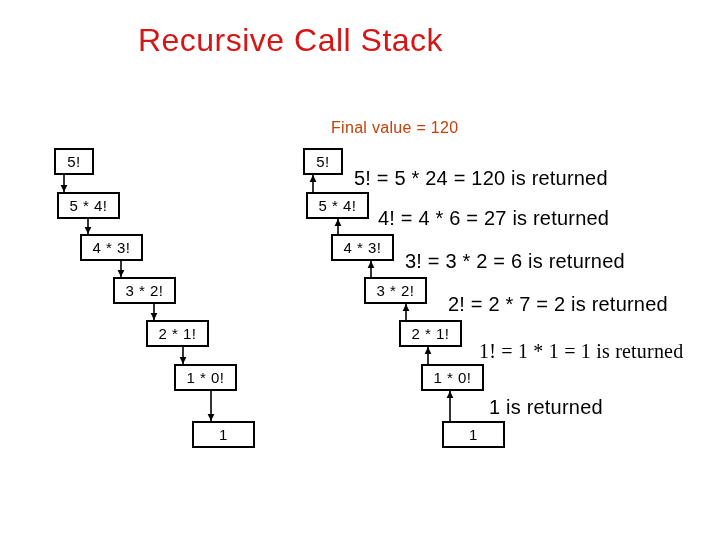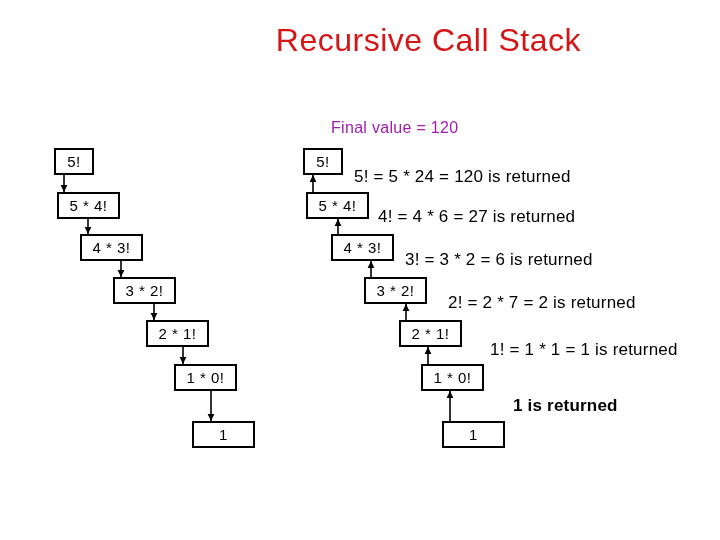--- a/index.html
+++ b/index.html
@@ -13,21 +13,21 @@
     height: 540px;
     background: #ffffff;
     overflow: hidden;
     font-family: "Liberation Sans", sans-serif;
   }
   #slide-title {
     position: absolute;
     left: 0;
     top: 22px;
     width: 581px;
-    text-align: right;
+    text-align: center;
     color: #d51616;
     font-size: 32px;
     font-weight: normal;
     letter-spacing: 0.5px;
     font-family: "Liberation Sans", sans-serif;
     white-space: nowrap;
   }
   .call-box {
     position: absolute;
     box-sizing: border-box;
@@ -46,29 +46,29 @@
     position: absolute;
     z-index: 2;
   }
   .connector svg {
     display: block;
     overflow: visible;
   }
   .note {
     position: absolute;
     color: #000000;
-    font-size: 17px;
+    font-size: 20px;
     font-family: "Liberation Sans", sans-serif;
     white-space: nowrap;
     letter-spacing: 0.2px;
     z-index: 4;
   }
   #final-value {
     position: absolute;
-    color: #a21caf;
+    color: #c2410c;
     font-size: 16px;
     font-family: "Liberation Sans", sans-serif;
     white-space: nowrap;
     letter-spacing: 0.3px;
     z-index: 4;
   }
 </style>
 </head>
 <body>
 
@@ -166,17 +166,17 @@
       <div class="call-box" style="left: 364px; top: 277px; width: 63px; height: 27px;">3 * 2!</div>
       <div class="call-box" style="left: 399px; top: 320px; width: 63px; height: 27px;">2 * 1!</div>
       <div class="call-box" style="left: 421px; top: 364px; width: 63px; height: 27px;">1 * 0!</div>
       <div class="call-box" style="left: 442px; top: 421px; width: 63px; height: 27px;">1</div>
     </div>
   <div id="return-notes">
       <div class="note" style="left: 354px; top: 167px;">5! = 5 * 24 = 120 is  returned</div>
       <div class="note" style="left: 378px; top: 207px;">4! = 4 * 6 = 27 is returned</div>
       <div class="note" style="left: 405px; top: 250px; text-align: center;">3! = 3 * 2 = 6 is returned</div>
       <div class="note" style="left: 448px; top: 293px;">2! = 2 * 7 = 2 is returned</div>
-      <div class="note" style="left: 490px; top: 340px;">1! = 1 * 1 = 1 is returned</div>
-      <div class="note" style="left: 513px; top: 396px; font-weight: bold;">1 is returned</div>
+      <div class="note" style="left: 479px; top: 340px; font-family: Liberation Serif, serif;">1! = 1 * 1 = 1 is returned</div>
+      <div class="note" style="left: 489px; top: 396px;">1 is returned</div>
     </div>
 
 </div>
 
 </body></html>

